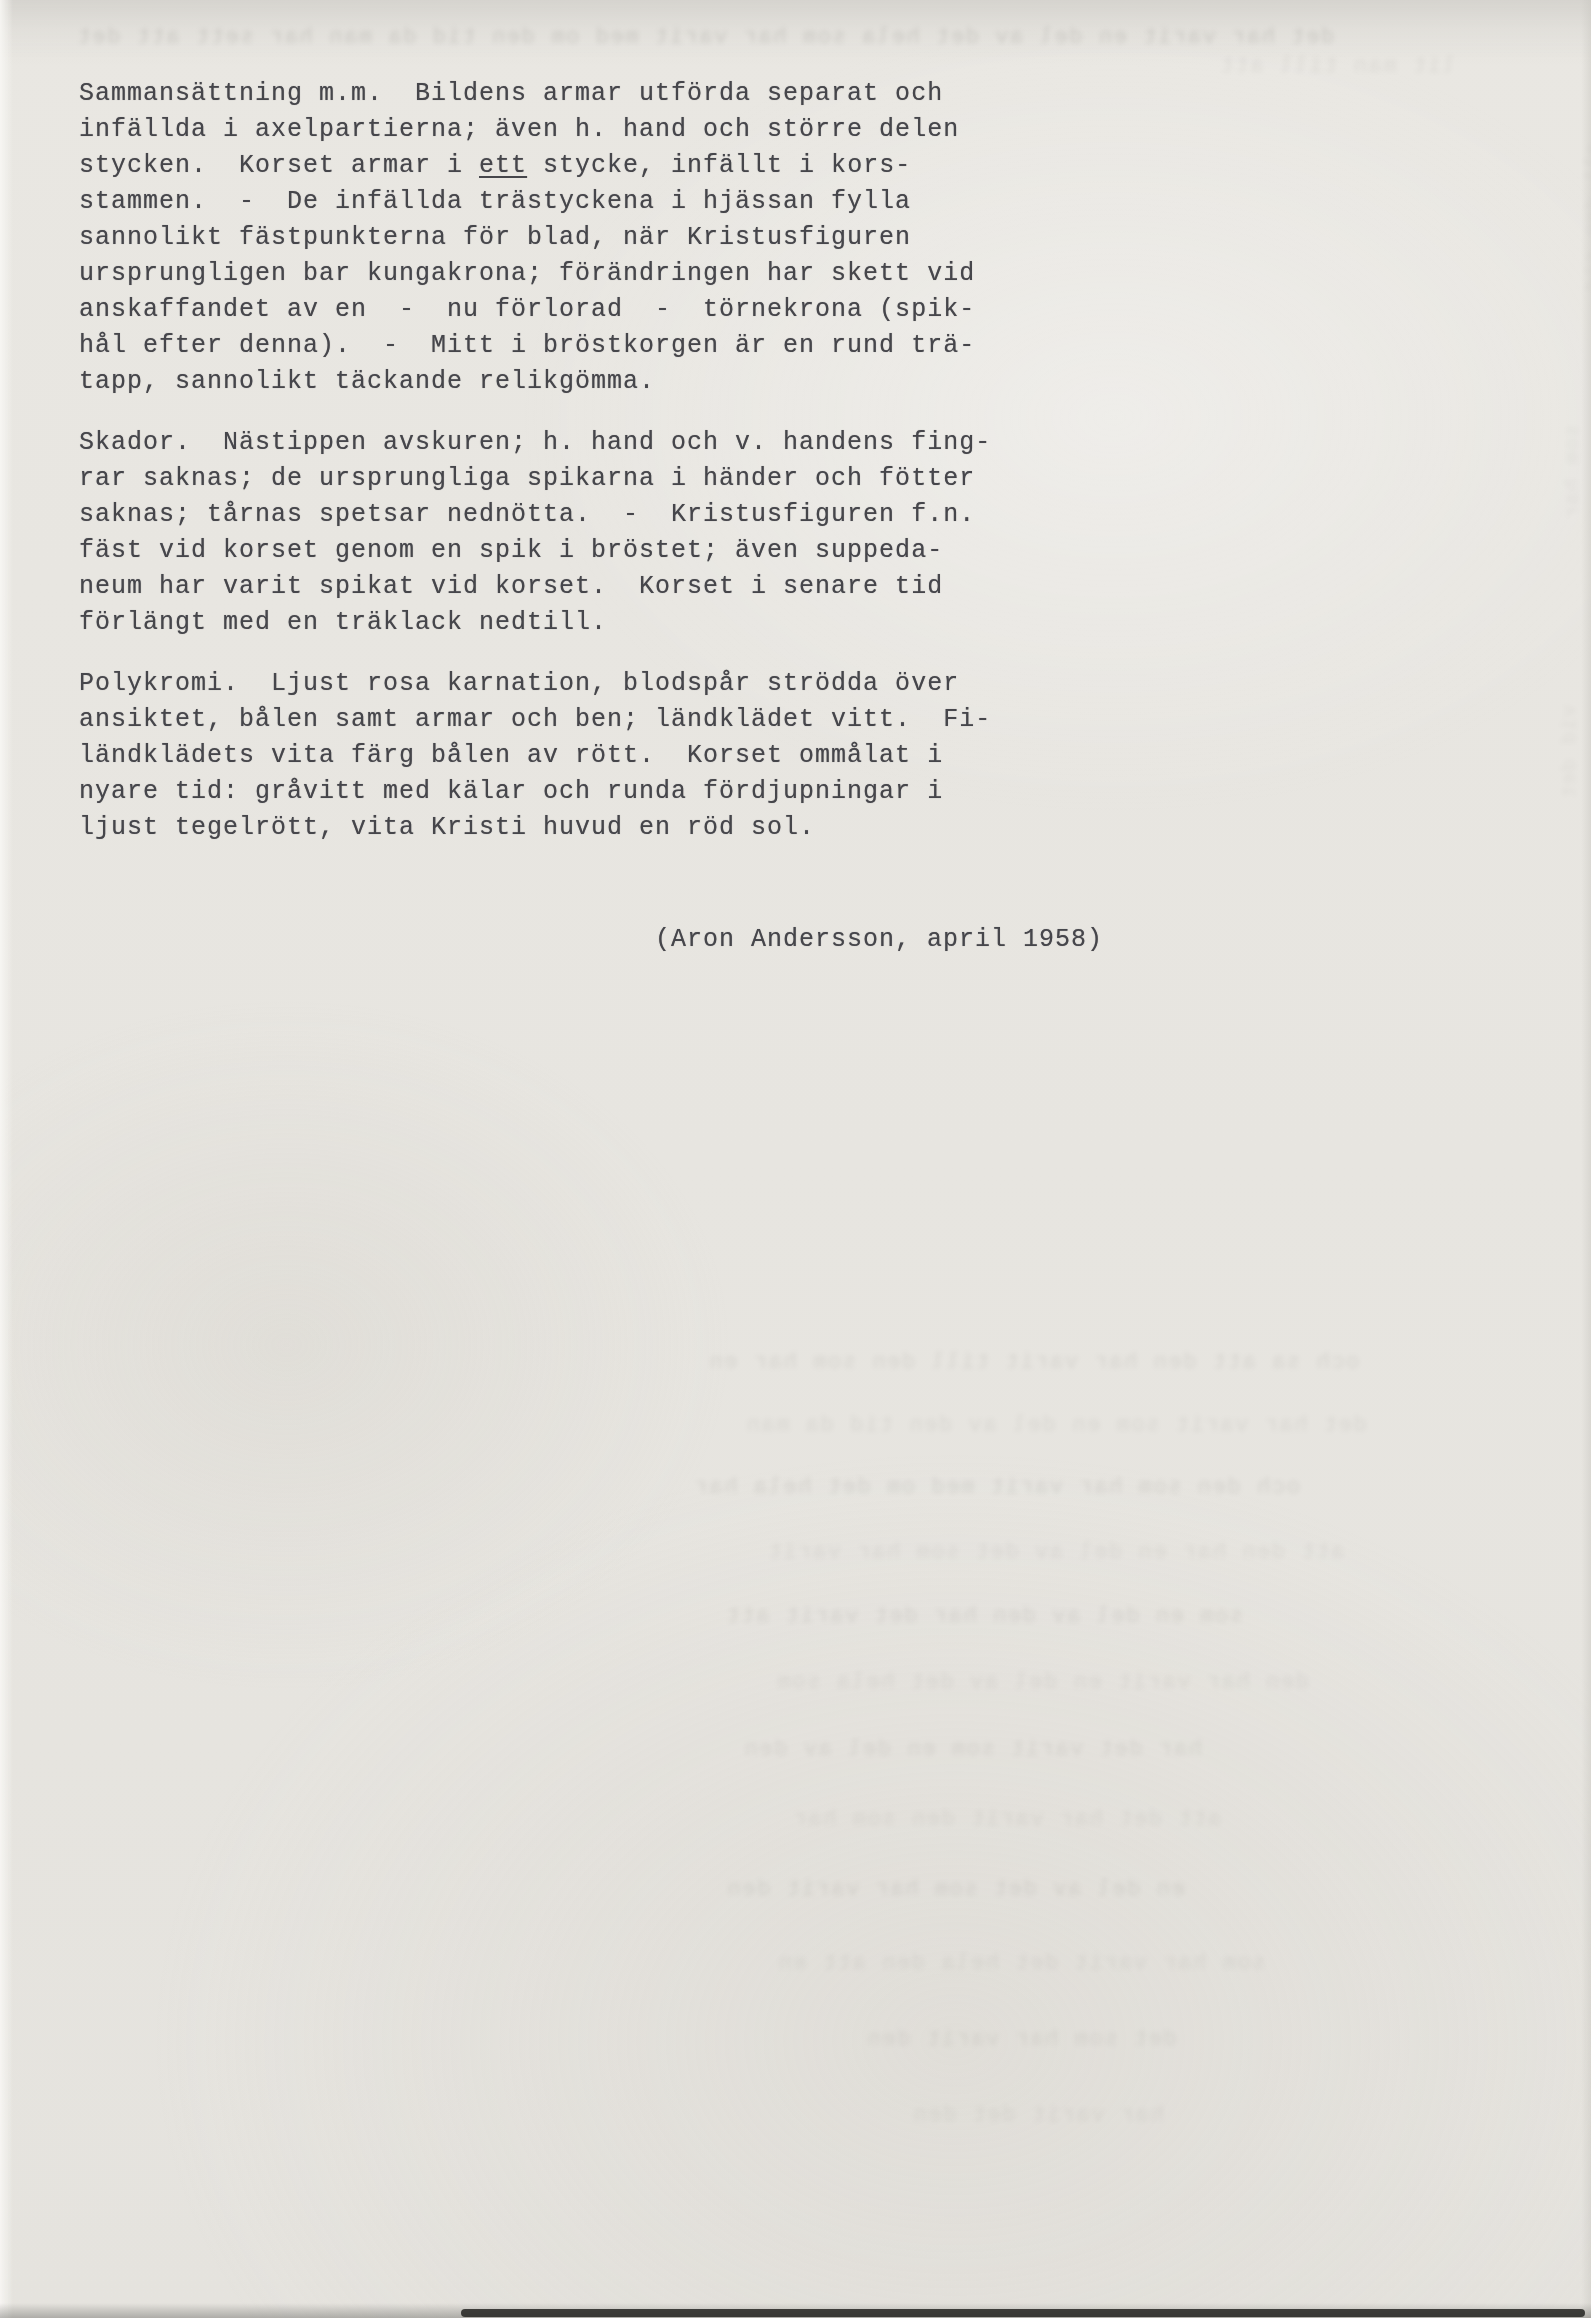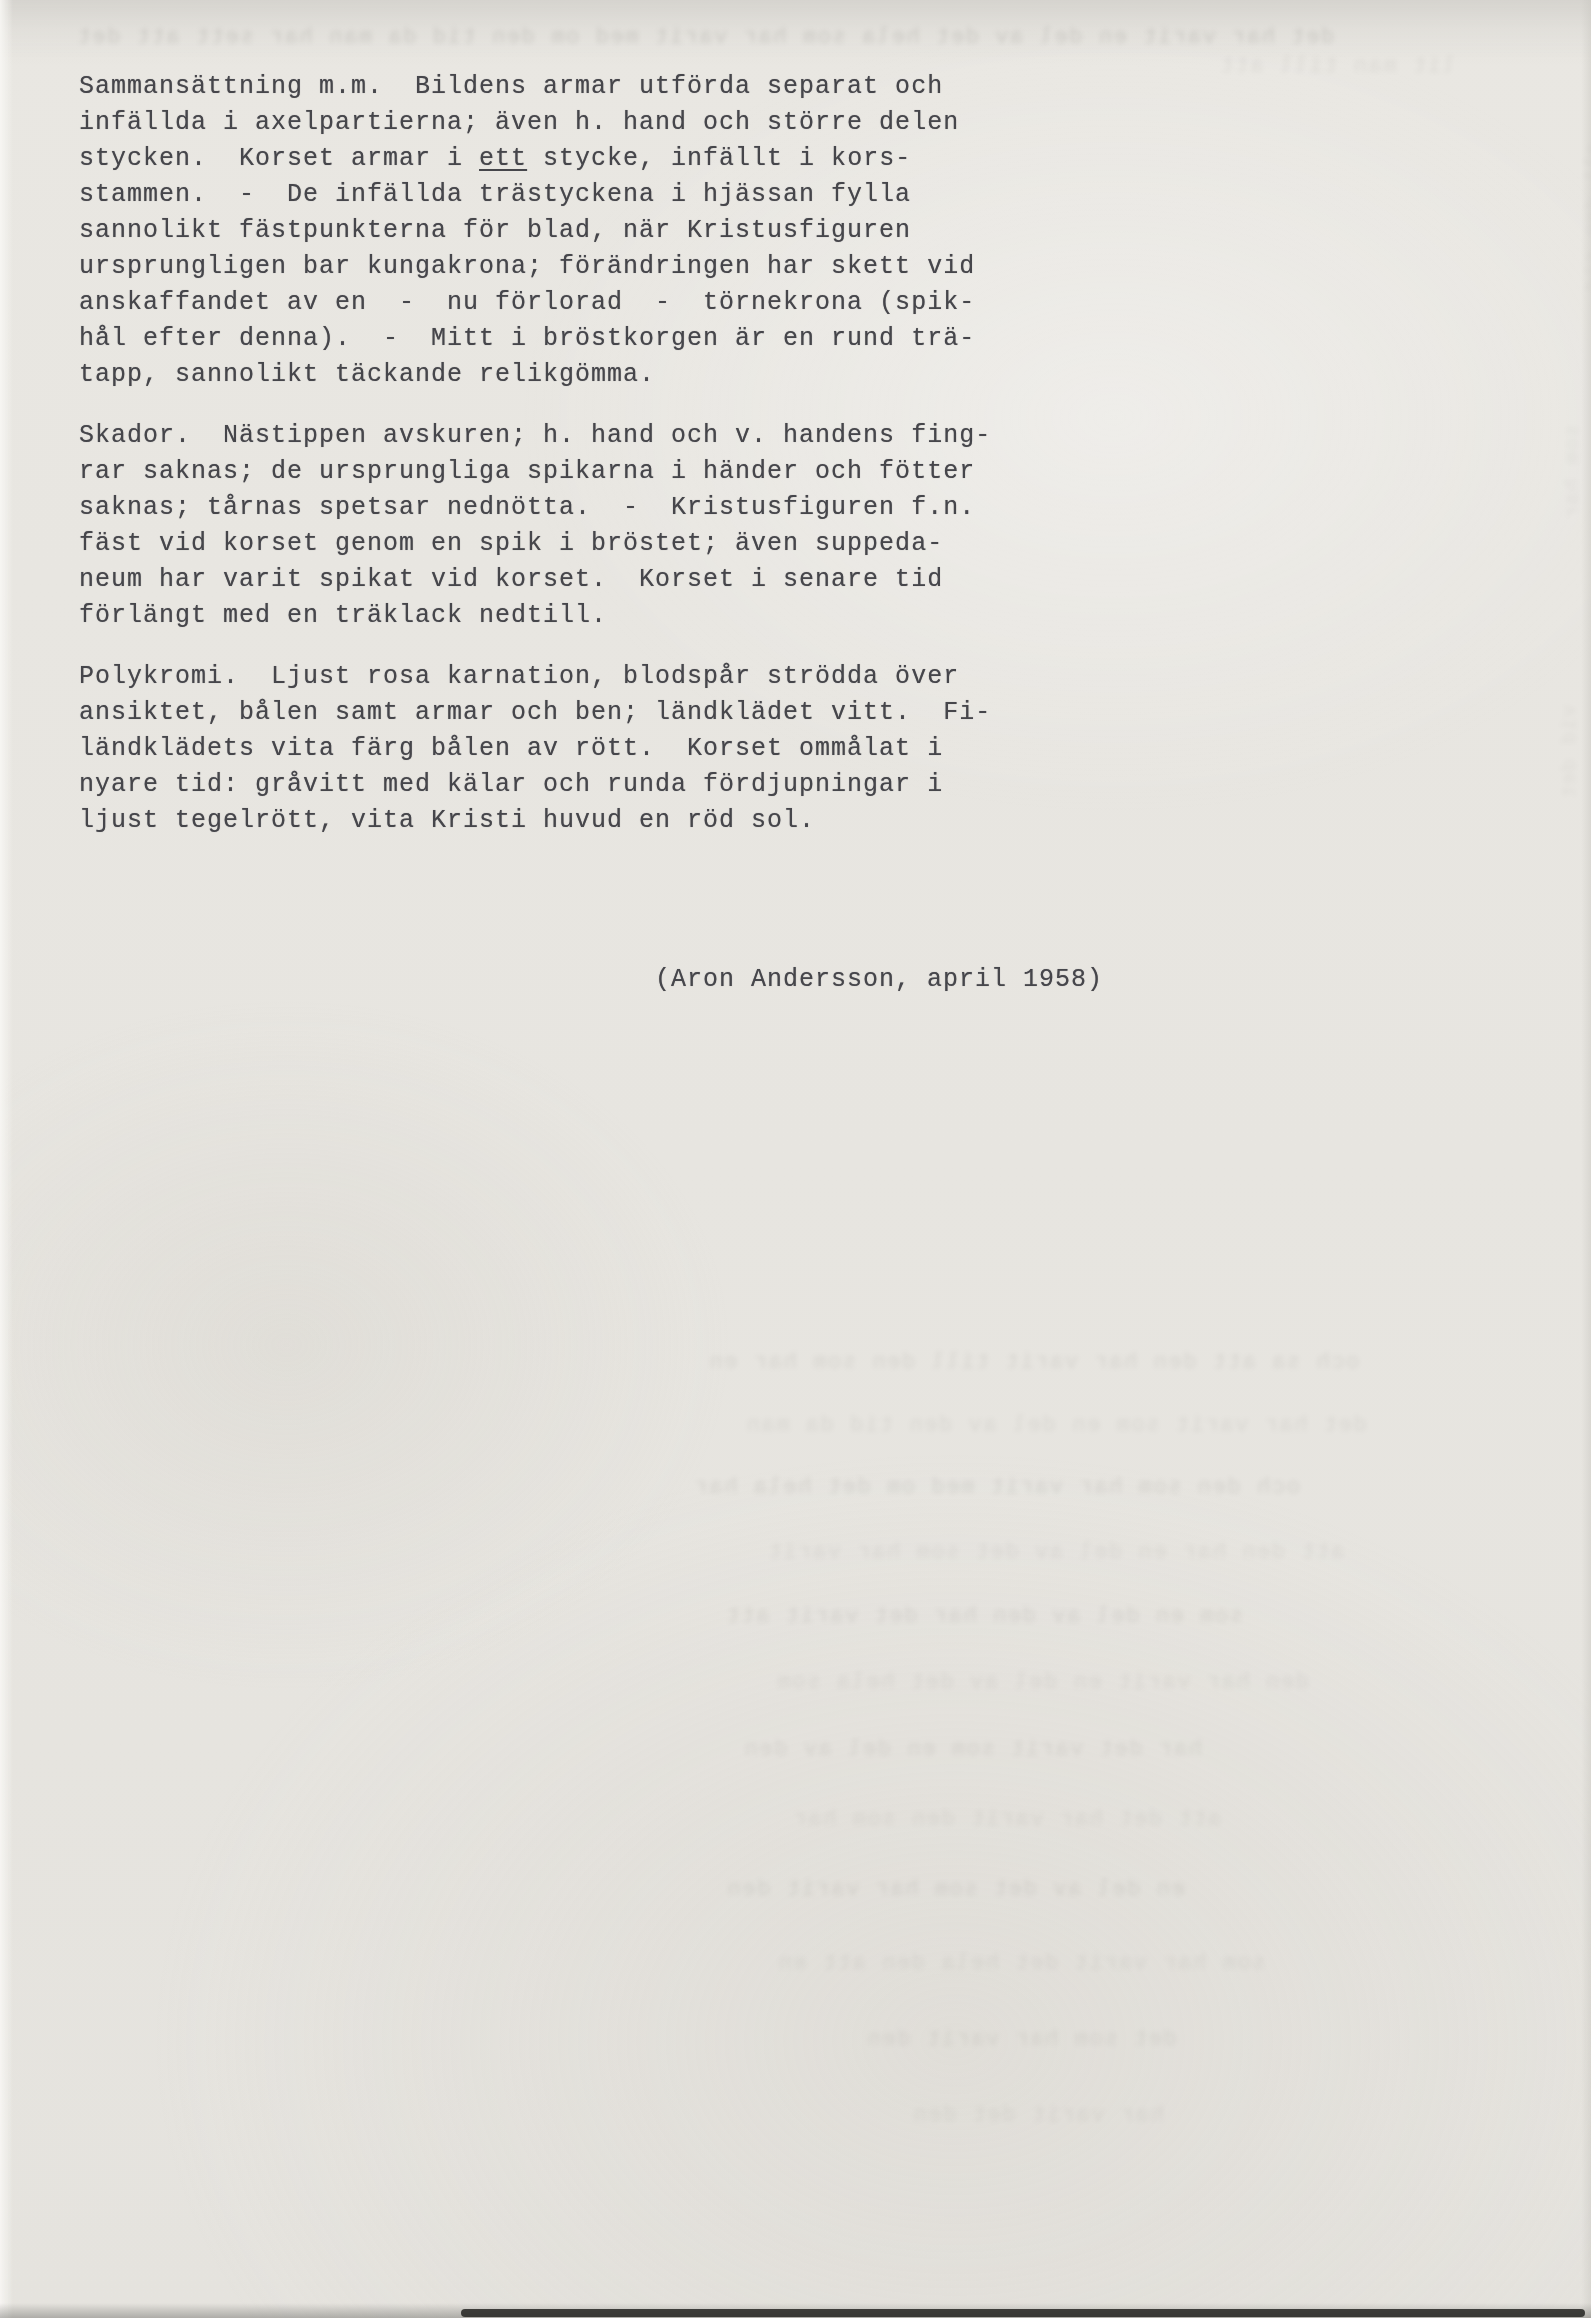--- a/index.html
+++ b/index.html
@@ -20,39 +20,39 @@
       radial-gradient(1235px 906px at 60% 88%, rgba(213,210,203,0.32), rgba(213,210,203,0) 65%),
       linear-gradient(#e9e7e2, #e5e3de);
   }
 
   .content {
     position: absolute;
     left: 79px;
     top: 69px;
     width: 1235px;
   }
-  .para { margin: 0 0 25px 0; }
+  .para { margin: 7px 0 25px 0; }
   .line {
     white-space: pre;
     font-size: 25px;
     line-height: 36px;
     letter-spacing: 1px;
     text-shadow: 0 0 0.8px rgba(58,58,66,0.55);
   }
   .u {
     text-decoration: underline;
     text-decoration-thickness: 1.6px;
     text-underline-offset: 4.1px;
     text-align: center;
   }
 
   .signature {
     position: absolute;
     left: 655px;
-    top: 965px;
+    top: 925px;
     white-space: pre;
     font-size: 25px;
     letter-spacing: 1px;
     text-shadow: 0 0 0.8px rgba(58,58,66,0.55);
   }
 
   
   .ghost {
     position: absolute;
     white-space: pre;

